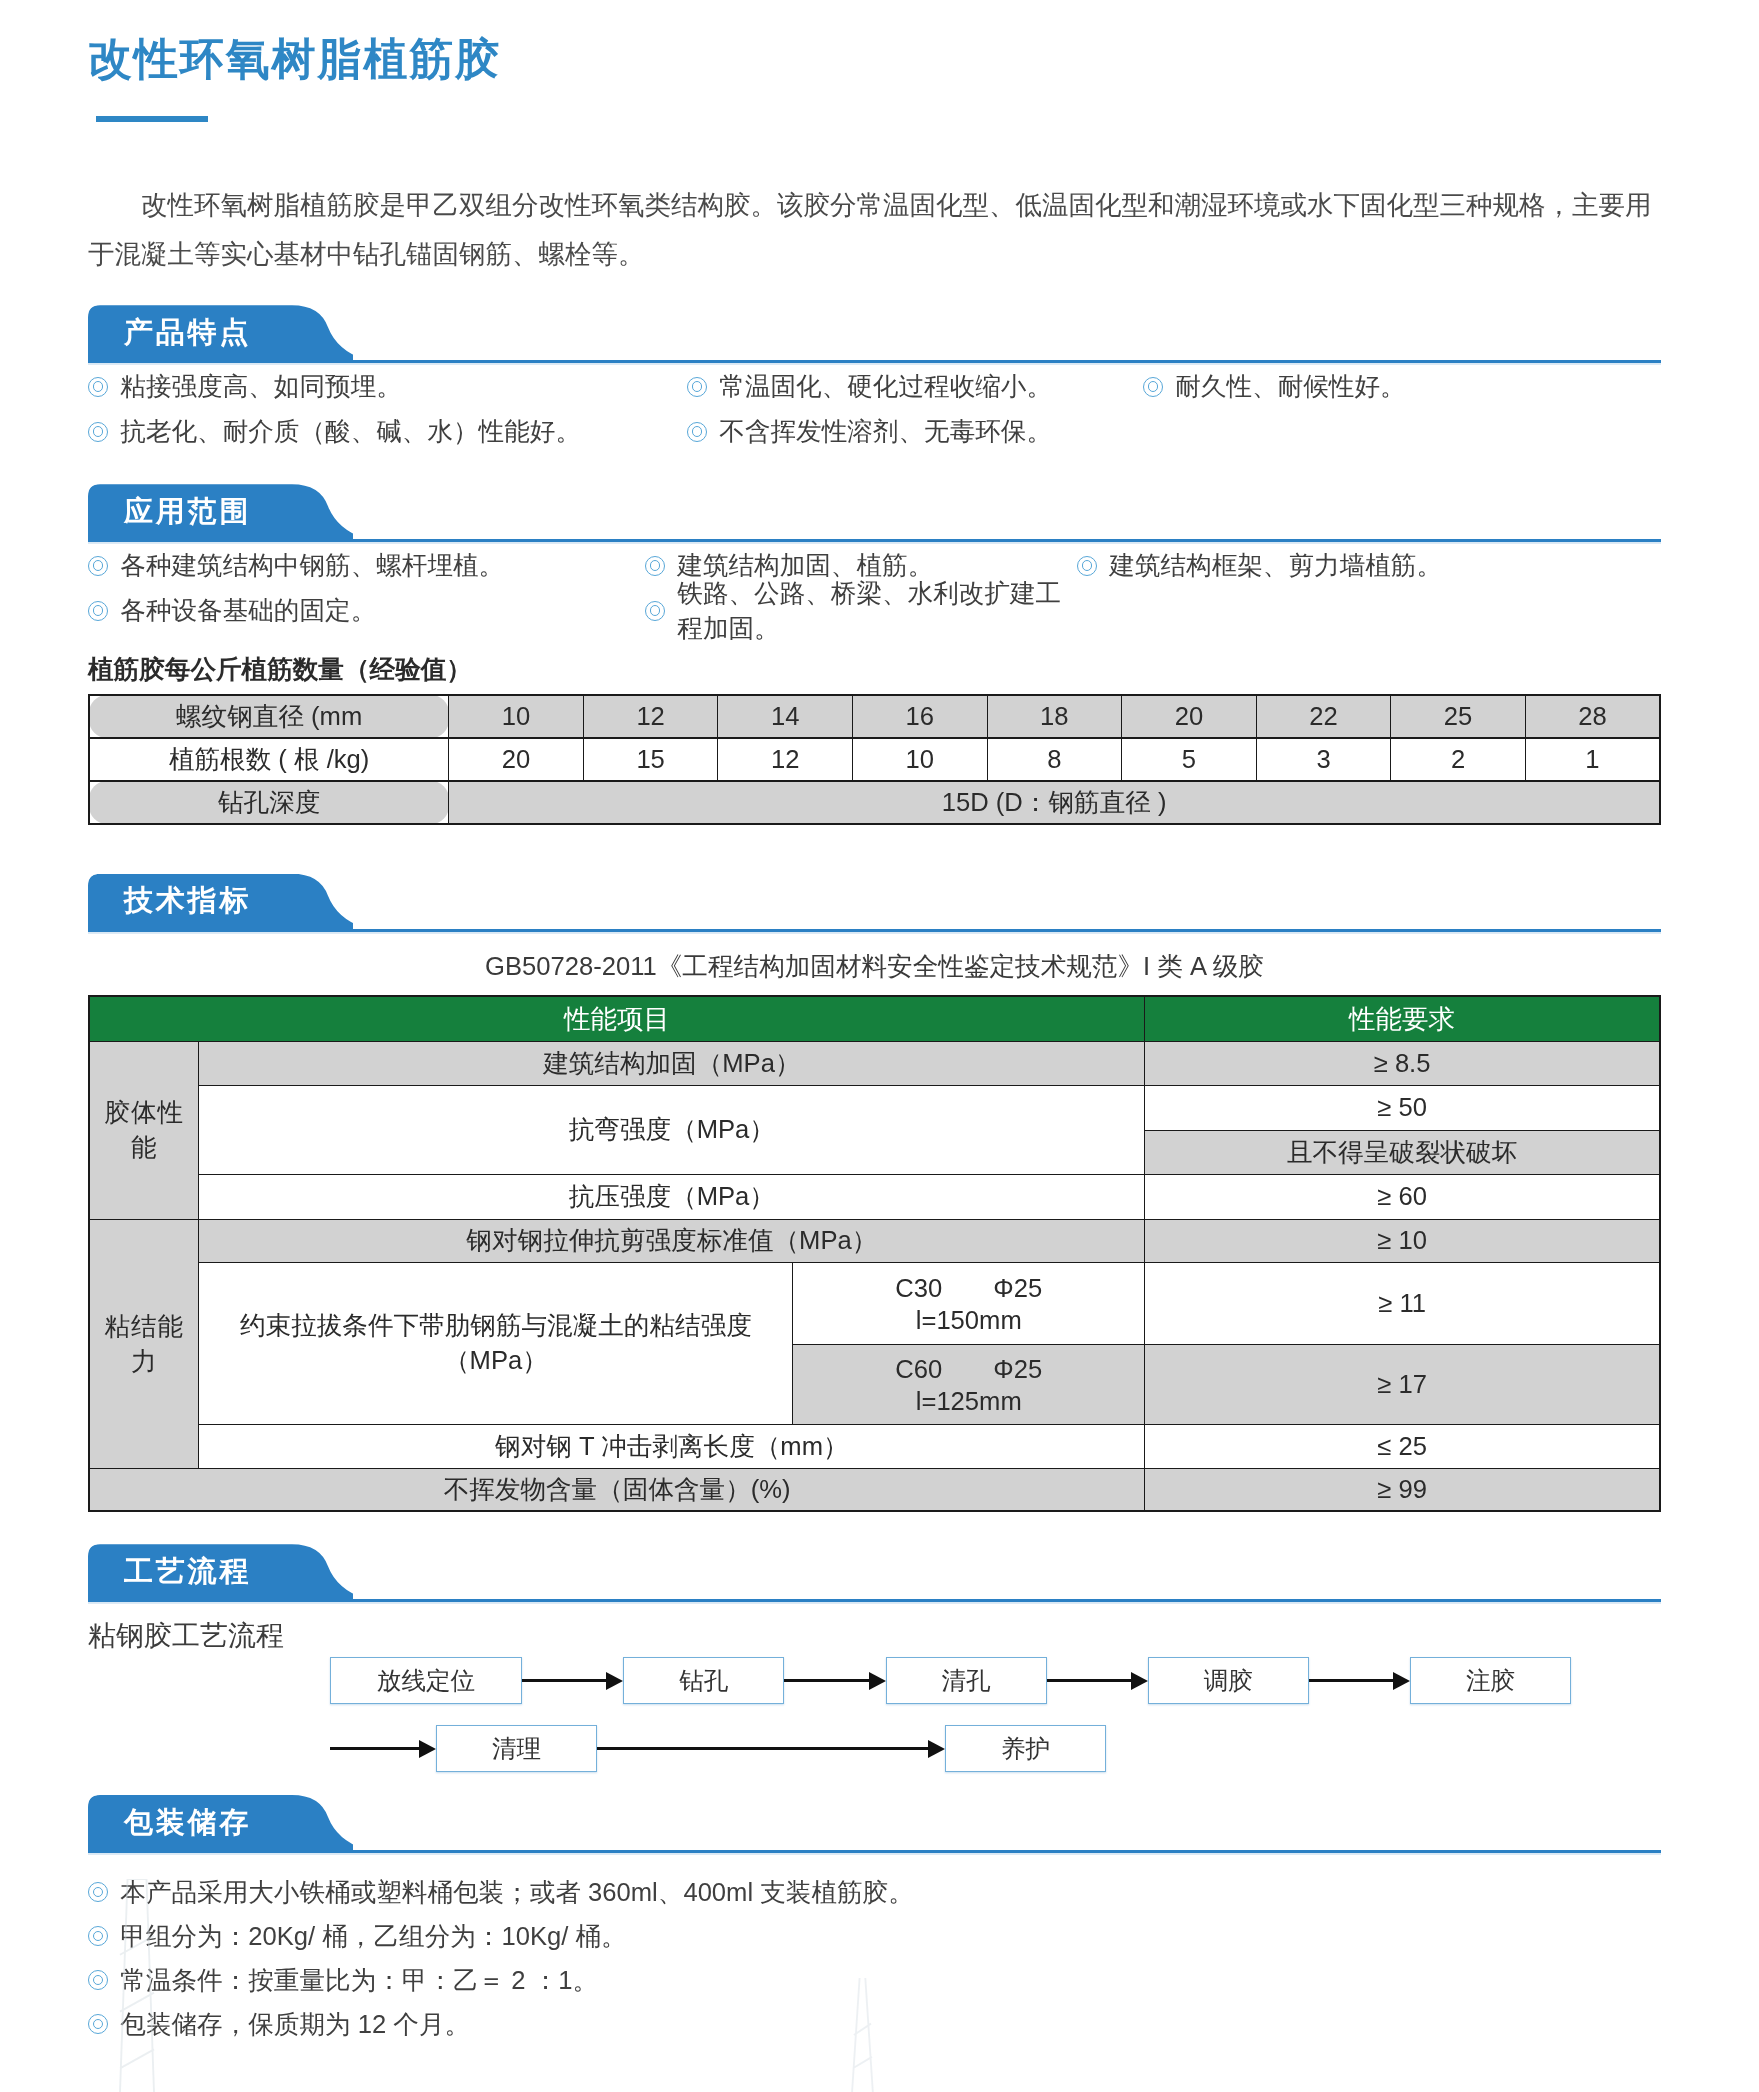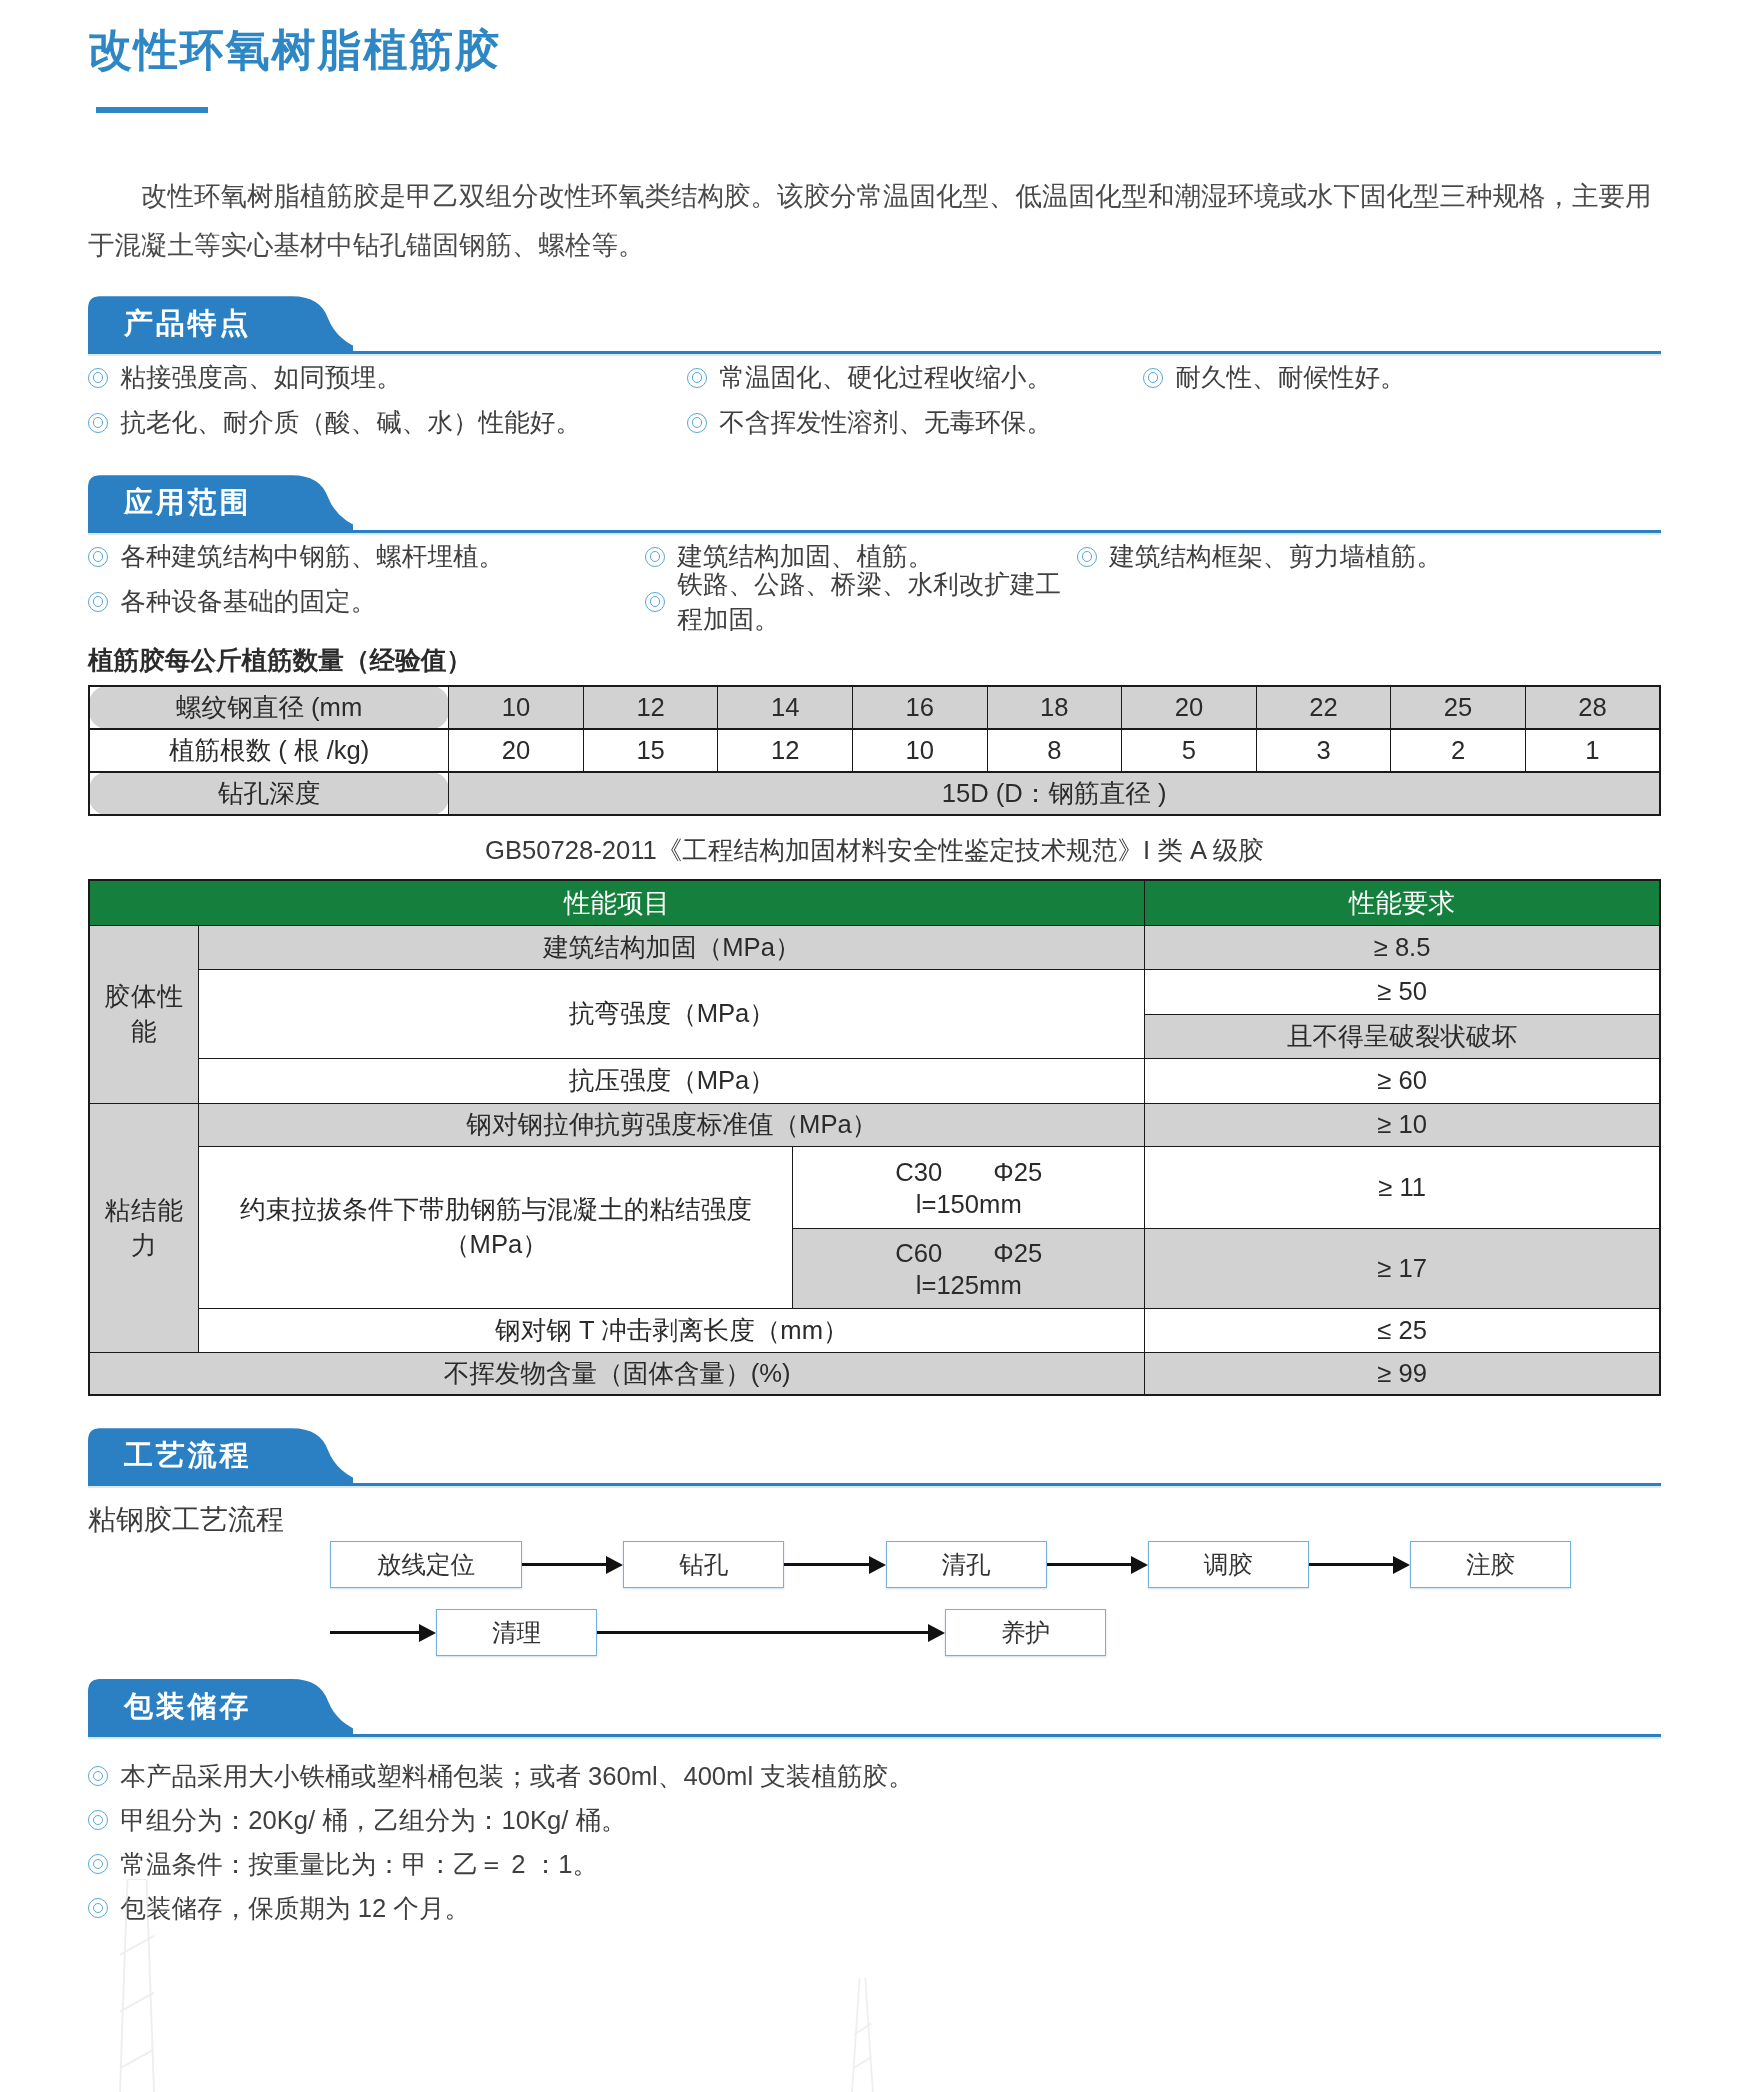--- a/index.html
+++ b/index.html
@@ -2,21 +2,21 @@
 <html style="font-size:15px"><head>
 <meta charset="utf-8">
 <style>
   * { box-sizing: border-box; margin: 0; padding: 0; }
   html,body { background:#fff; }
   body {
     width: 1759px; height: 2092px; overflow: hidden; position: relative;
     font-family: "Liberation Sans", "DejaVu Sans", sans-serif;
     color: #3f3f3f;
   }
-  .content { position: relative; padding: 21px 98px 0 88px; width: 1759px; }
+  .content { position: relative; padding: 30px 98px 0 88px; width: 1759px; }
 
   
   .page-title { font-size: 44px; font-weight: bold; color: #2e87c5; letter-spacing: 1.9px; line-height: 57px; }
   .title-dash { width: 112px; height: 5.7px; background: #2e87c5; margin: 29px 0 0 7.6px; }
 
   .intro { margin-top: 59px; font-size: 26.5px; line-height: 49px; color: #4a4a4a; text-indent: 2em; }
 
   
   .section-head { border-bottom: 3.8px solid #2b80c4; display: flex; box-shadow: 0 1.9px 0 rgba(43,128,196,.18); }
   .badge {
@@ -164,20 +164,23 @@
       <td>2</td>
       <td>1</td>
     </tr>
     <tr>
       <td class="lbl gray">钻孔深度</td>
       <td class="gray" colspan="9">15D (D：钢筋直径 )</td>
     </tr>
   </tbody>
     </table>
 
+  <div class="section-head mt52">
+    <div class="badge">技术指标</div>
+  </div>
   <div class="note">GB50728-2011《工程结构加固材料安全性鉴定技术规范》I 类 A 级胶</div>
 
   <table class="t2">
     <colgroup>
         <col style="width:7%">
         <col style="width:37.8%">
         <col style="width:22.4%">
         <col style="width:32.8%">
       </colgroup>
     <tbody>

